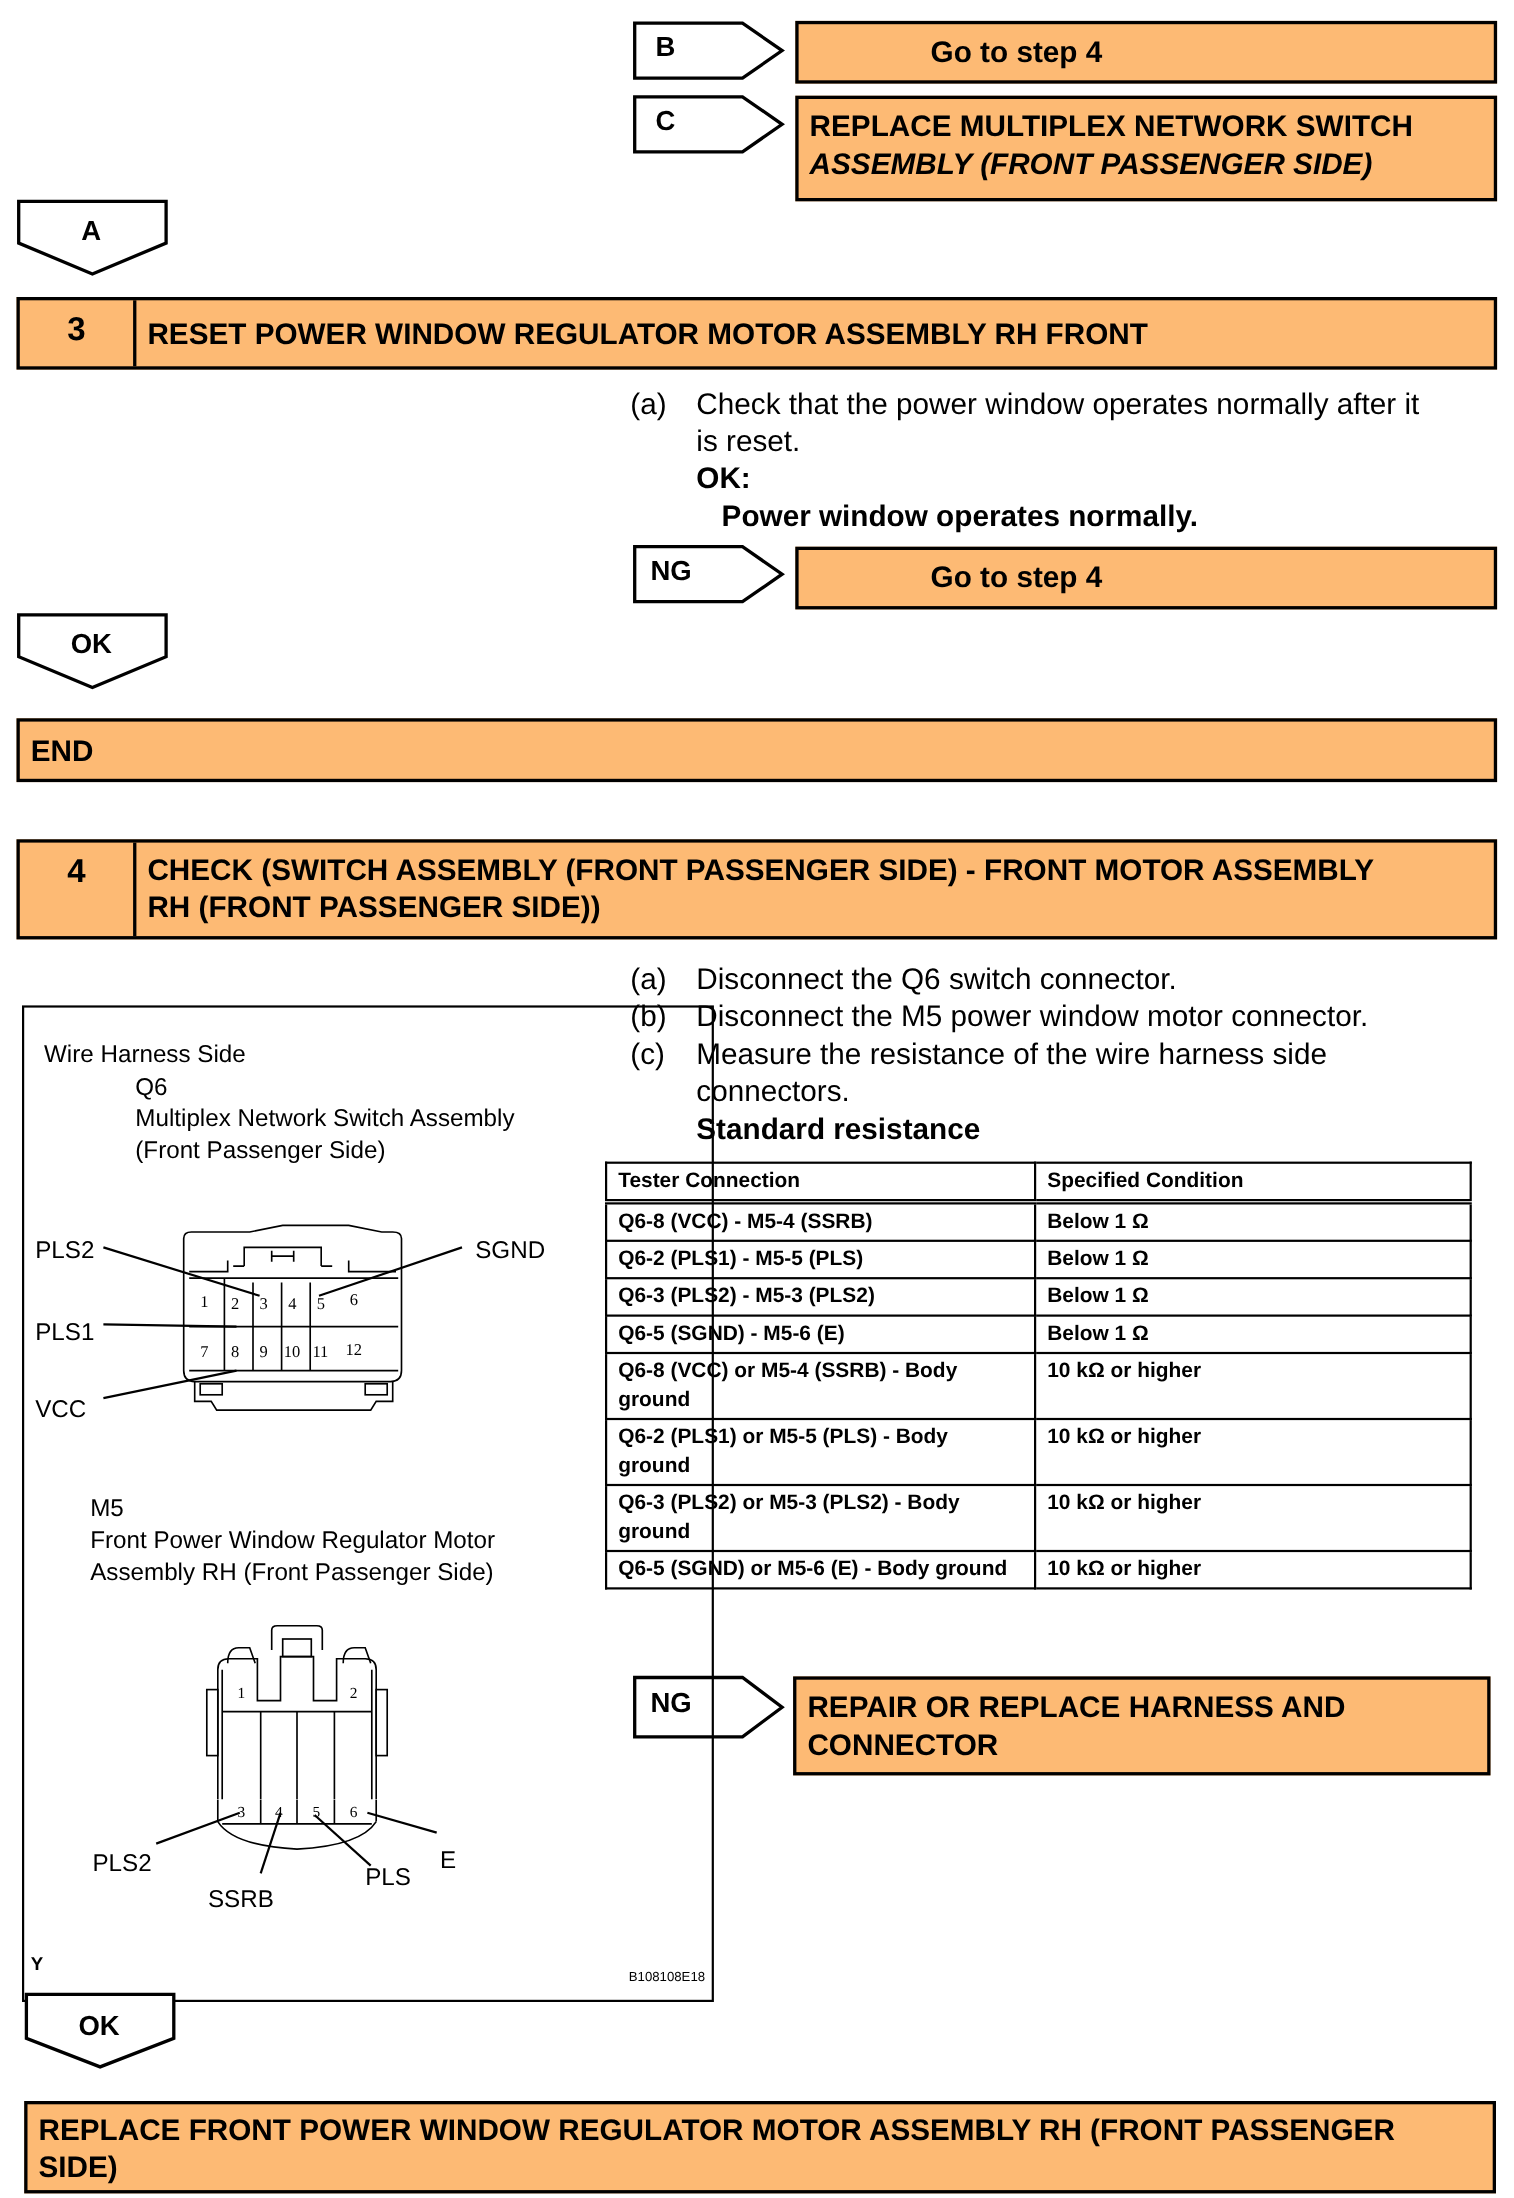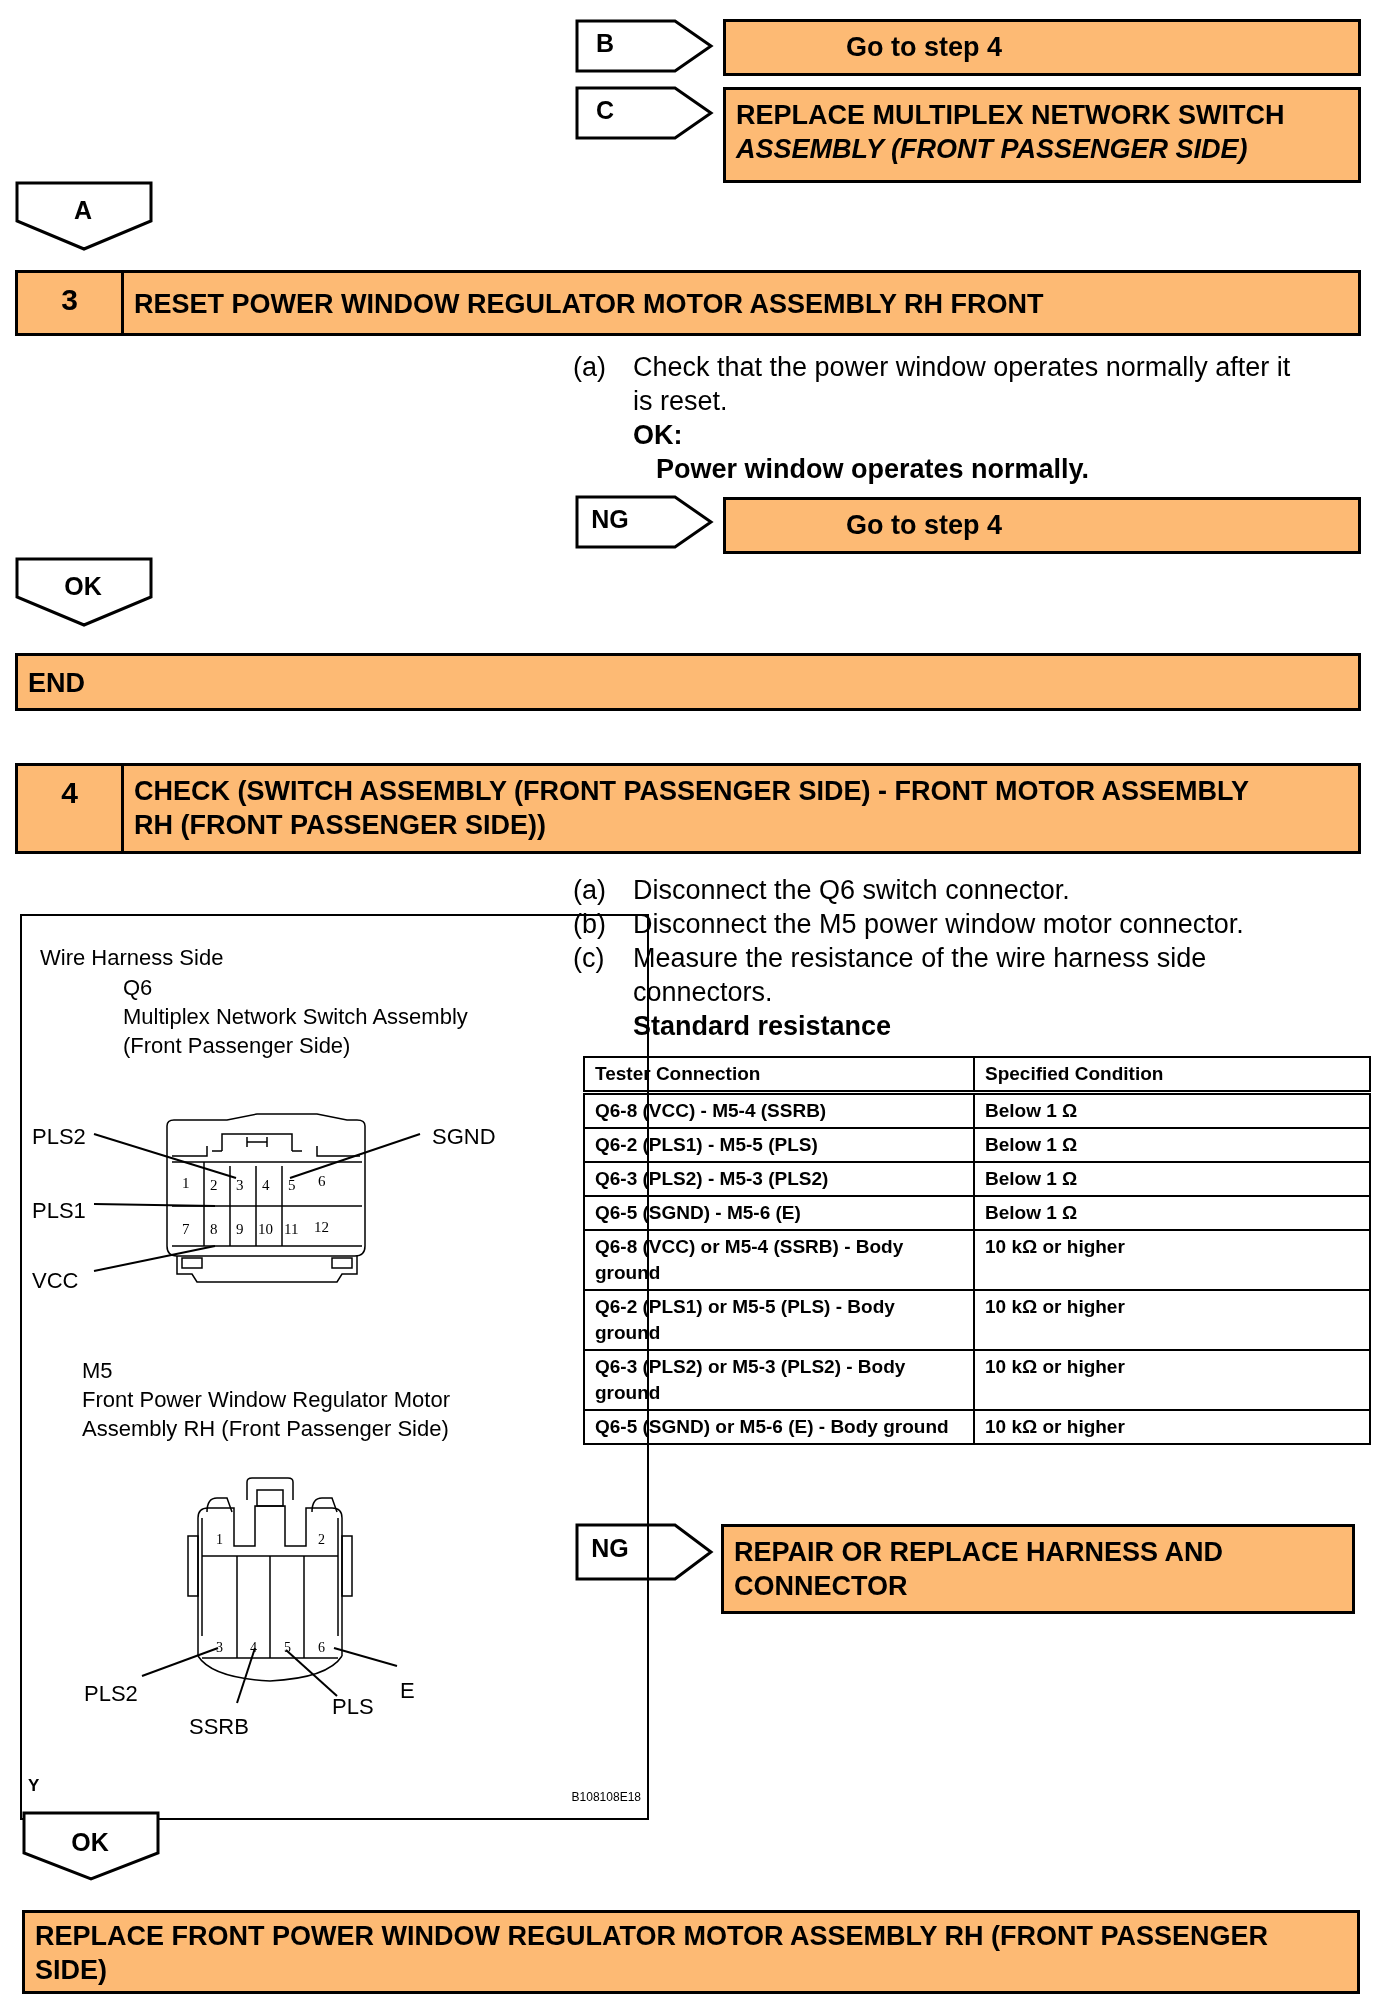--- a/index.html
+++ b/index.html
@@ -80,21 +80,21 @@
 
 <div class="para" style="left:573px;top:873px;">(a)</div>
 <div class="para" style="left:633px;top:873px;">Disconnect the Q6 switch connector.</div>
 <div class="para" style="left:573px;top:907px;">(b)</div>
 <div class="para" style="left:633px;top:907px;">Disconnect the M5 power window motor connector.</div>
 <div class="para" style="left:573px;top:941px;">(c)</div>
 <div class="para" style="left:633px;top:941px;">Measure the resistance of the wire harness side</div>
 <div class="para" style="left:633px;top:975px;">connectors.</div>
 <div class="para bold" style="left:633px;top:1009px;">Standard resistance</div>
 
-<table class="spec" style="left:583px;top:1056px;width:788px;">
+<table class="spec" style="left:550px;top:1056px;width:788px;">
   <colgroup>
       <col style="width:390px">
       <col>
     </colgroup>
   <tbody>
       <tr class="hdr">
     <td>Tester Connection</td>
     <td>Specified Condition</td>
   </tr>
   <tr>

